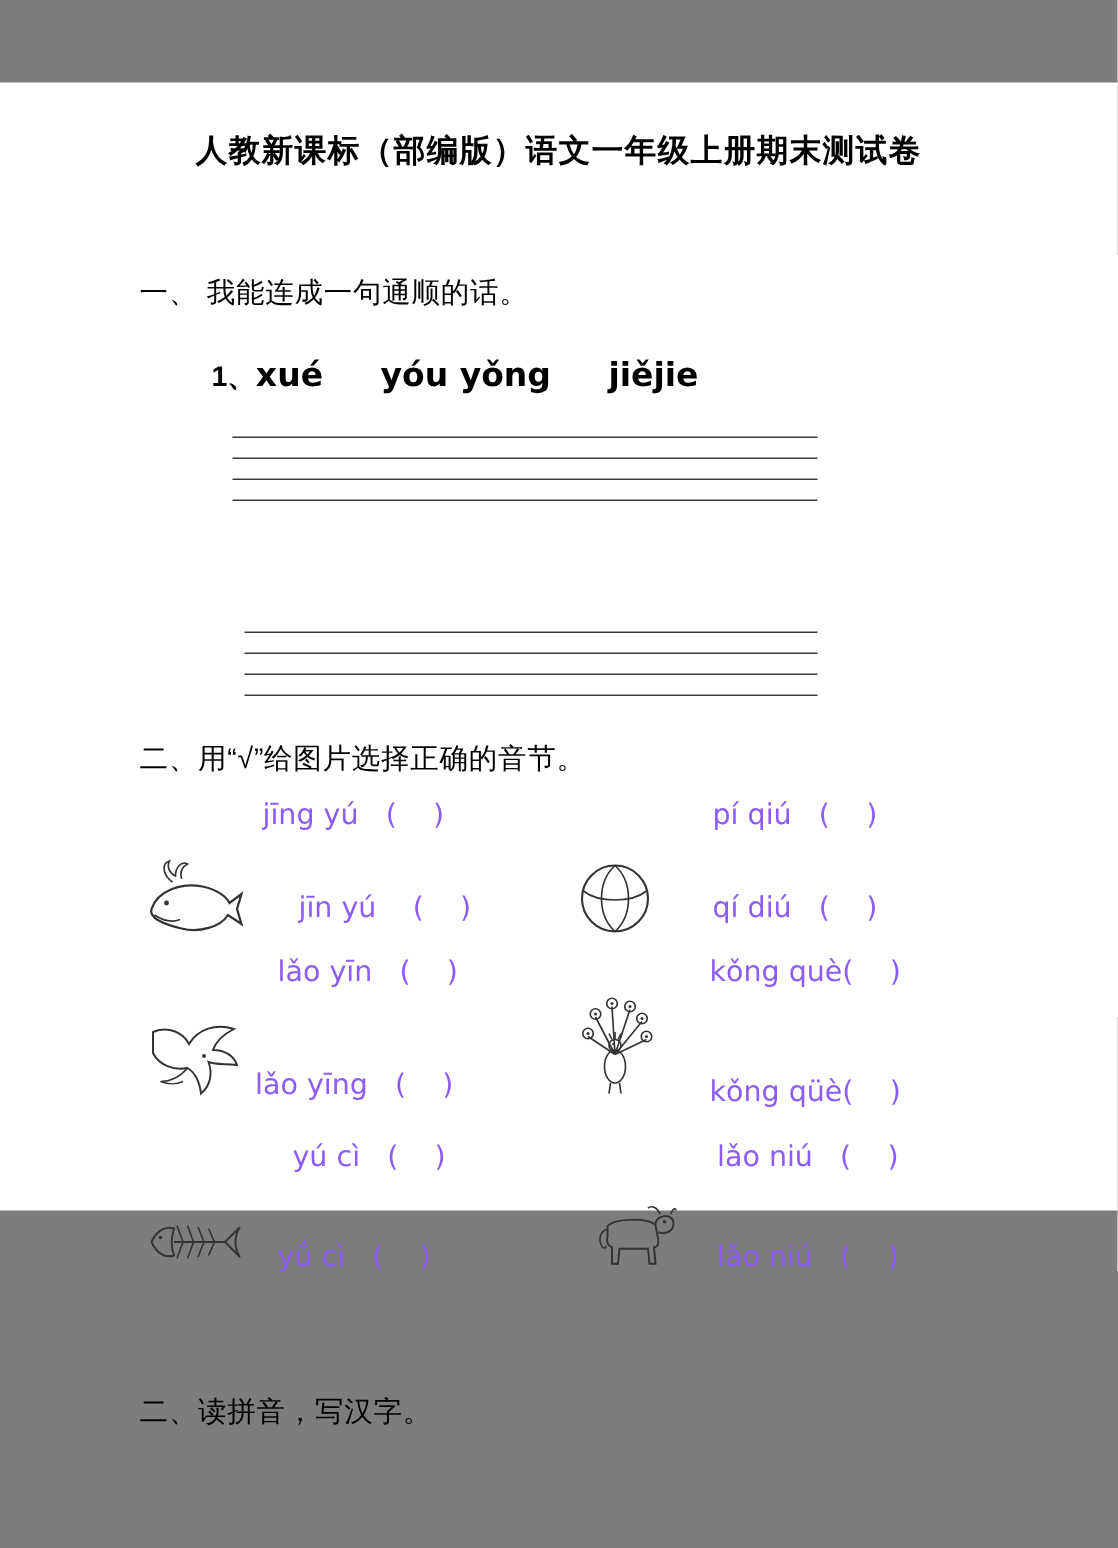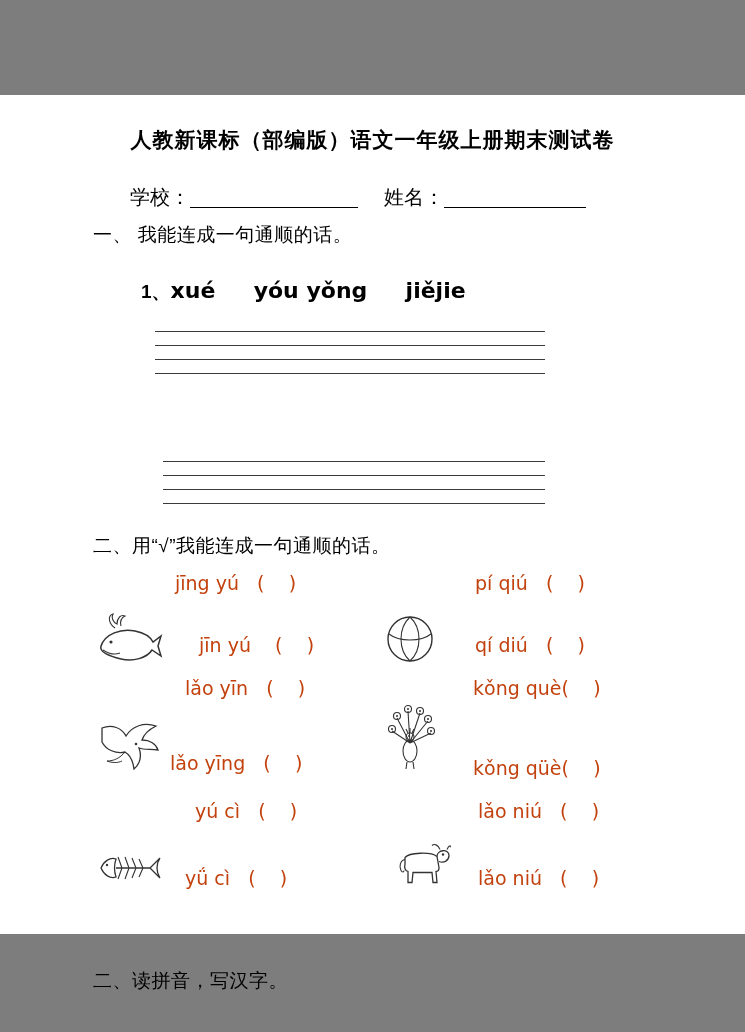--- a/index.html
+++ b/index.html
@@ -2,71 +2,70 @@
 <html><head>
 <meta charset="utf-8">
 <style>
   html,body{margin:0;padding:0;}
   body{
     width:745px;height:1032px;position:relative;overflow:hidden;
     background:#7d7d7d;
     font-family:"Liberation Sans",sans-serif;
   }
   .page{
-    position:absolute;left:0;top:55px;width:745px;height:839px;
-    background:#ffffff;color:#000;margin-top:40px;
+    position:absolute;left:0;top:55px;width:745px;height:752px;
+    background:#ffffff;color:#000;
   }
   .title{
     position:absolute;top:31px;left:0;width:100%;text-align:center;
     font-size:21px;font-weight:700;letter-spacing:1px;
   }
   .fields{position:absolute;top:89px;left:130px;font-size:20px;white-space:nowrap;}
   .blank{display:inline-block;border-bottom:1.5px solid #000;height:20px;vertical-align:text-bottom;}
   .blank-school{width:168px;margin-right:26px;}
   .blank-name{width:142px;}
   .heading{position:absolute;left:93px;font-size:19px;font-weight:400;letter-spacing:0.5px;}
   .pinyin{
     position:absolute;left:141px;white-space:pre;
     font-family:"DejaVu Sans","Liberation Sans",sans-serif;
     font-size:22px;font-weight:700;
   }
   .pinyin .num{font-family:"Liberation Sans",sans-serif;font-size:19px;font-weight:700;}
   .wline{position:absolute;border-top:1px solid #3a3a3a;height:0;}
   .opt{
-    position:absolute;white-space:pre;color:#c2410c;
+    position:absolute;white-space:pre;color:#8b5cf6;
     font-family:"DejaVu Sans","Liberation Sans",sans-serif;font-size:19px;
   }
   .pic{position:absolute;}
   .pic svg{width:100%;height:100%;display:block;}
 </style>
 </head>
 <body>
 
 <div class="page">
 
   <div class="title">人教新课标（部编版）语文一年级上册期末测试卷</div>
 
-  <div class="fields"><span>学校：</span><span class="blank blank-school"></span><span>姓名：</span><span class="blank blank-name"></span></div>
 
   <div class="heading" style="top:127px">一、 我能连成一句通顺的话。</div>
 
   <div class="pinyin" style="top:183px"><span class="num">1、</span><span>xué     yóu yǒng     jiějie</span></div>
 
   <div class="wline" style="left:155px;top:236px;width:390px"></div>
   <div class="wline" style="left:155px;top:250px;width:390px"></div>
   <div class="wline" style="left:155px;top:264px;width:390px"></div>
   <div class="wline" style="left:155px;top:278px;width:390px"></div>
 
 
   <div class="wline" style="left:163px;top:366px;width:382px"></div>
   <div class="wline" style="left:163px;top:380px;width:382px"></div>
   <div class="wline" style="left:163px;top:394px;width:382px"></div>
   <div class="wline" style="left:163px;top:408px;width:382px"></div>
 
-  <div class="heading" style="top:438px">二、用“√”我能连成一句通顺的话。</div>
+  <div class="heading" style="top:438px">二、用“√”给图片选择正确的音节。</div>
 
   <div class="pic" style="left:95px;top:512px;width:68px;height:64px">
     <svg viewBox="0 0 68 62">
       <g stroke="#333" fill="none" stroke-width="1.5">
         <path d="M6 38 C10 26 26 20 40 23 C50 25 56 30 58 34 L66 28 L63 38 L66 48 L57 42 C52 50 38 54 26 51 C14 48 4 44 6 38 Z"></path>
         <path d="M20 20 C14 16 12 8 18 6 C16 10 18 14 22 16 C22 10 26 6 30 8 C26 10 25 14 26 18" stroke-width="1.1"></path>
         <path d="M8 42 C14 46 20 47 25 45" stroke-width="1.1"></path>
       </g>
       <circle cx="16" cy="34" r="1.6" fill="#333"></circle>
     </svg>

